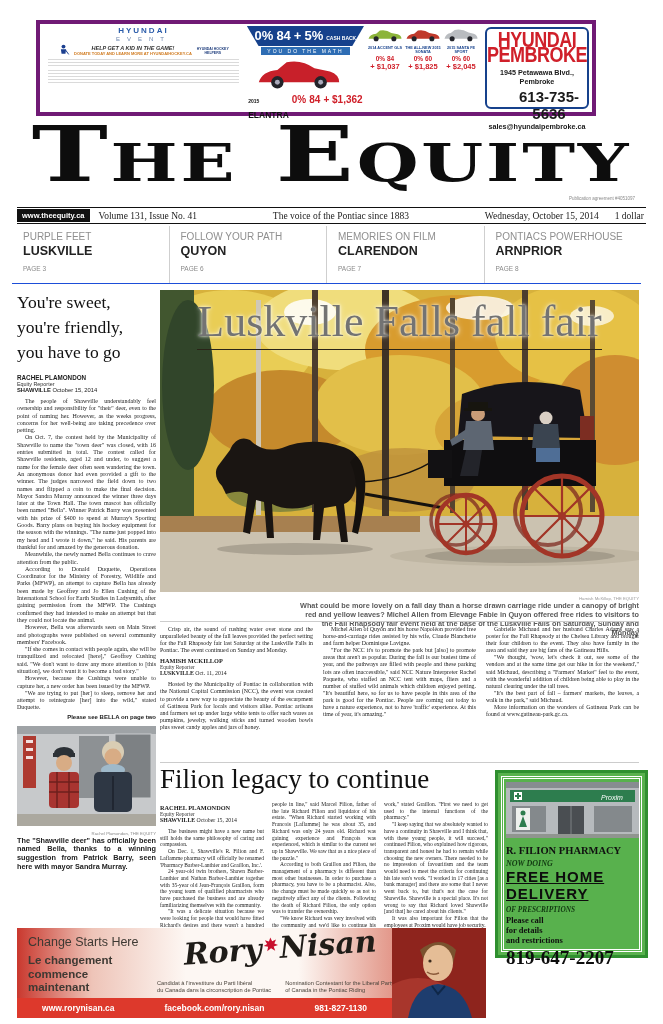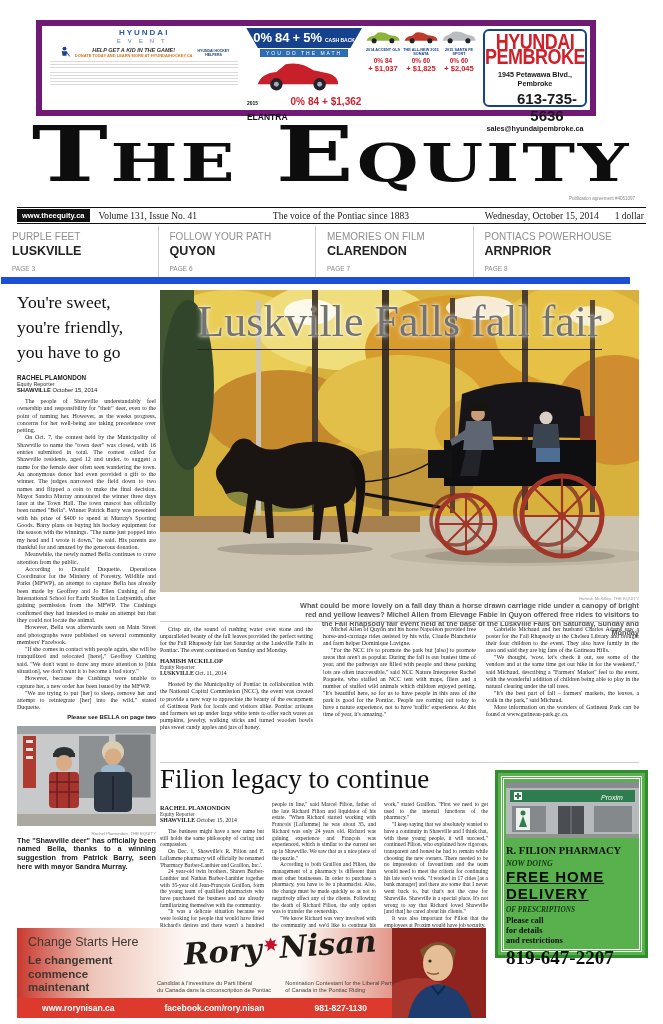--- a/index.html
+++ b/index.html
@@ -1,19 +1,19 @@
 <!DOCTYPE html>
 <html><head>
 <meta charset="utf-8">
 <style>
   html,body{margin:0;padding:0;background:#e9e9e6;}
   #page{position:relative;width:663px;height:1024px;margin:0 auto;background:#fff;overflow:hidden;font-family:"Liberation Sans",sans-serif;color:#1a1a1a;}
 
   
-  .topad{position:absolute;left:36px;top:20px;width:560px;height:96px;border:6px solid #701a75;background:#fff;display:flex;box-sizing:border-box;}
+  .topad{position:absolute;left:36px;top:20px;width:560px;height:96px;border:4px solid #701a75;background:#fff;display:flex;box-sizing:border-box;}
   .p-bz{width:226px;position:relative;text-align:center;padding-top:2px;box-sizing:border-box;}
   .bz-brand{font-size:8px;font-weight:bold;color:#2a5caa;letter-spacing:2px;}
   .bz-title{color:#1668b3;font-weight:bold;font-size:21px;line-height:18px;letter-spacing:1px;}
   .bz-event{font-size:6px;letter-spacing:7px;color:#6d86ad;margin-top:1px;}
   .bz-row{display:flex;align-items:center;justify-content:center;gap:4px;margin-top:2px;}
   .bz-tag{font-size:5.5px;font-weight:bold;font-style:italic;color:#333;}
   .bz-cta{font-size:4px;font-weight:bold;color:#d07a1e;}
   .bz-partner{font-size:3.5px;font-weight:bold;color:#1d3c7c;width:34px;line-height:4px;}
   .fp{height:9px;margin:2px 8px 0;background:repeating-linear-gradient(to bottom,#c6c6c6 0,#c6c6c6 1px,transparent 1px,transparent 3px);opacity:.65;}
   .p-math{width:128px;position:relative;box-sizing:border-box;padding-top:2px;}
@@ -39,21 +39,21 @@
   
   .masthead{position:absolute;left:0;top:116px;width:663px;text-align:center;}
   .masthead h1{margin:0;font-family:"DejaVu Serif",serif;font-weight:bold;font-size:72px;line-height:76px;letter-spacing:2px;font-variant:small-caps;color:#0d0d0d;transform:scale(1.42,1.06);transform-origin:50% 50%;white-space:nowrap;}
   .pubnote{position:absolute;right:28px;top:196px;font-size:4.5px;color:#888;}
   .infobar{position:absolute;left:17px;top:207px;width:629px;height:17px;border-top:1.5px solid #111;border-bottom:1px solid #111;display:flex;align-items:center;font-family:"Liberation Serif",serif;font-size:9.5px;box-sizing:border-box;}
   .webbox{background:#111;color:#fff;font-family:"Liberation Sans",sans-serif;font-size:7.5px;font-weight:bold;padding:2px 5px;margin-right:9px;}
   .ib-tag{flex:1;text-align:center;}
   .ib-price{margin-left:16px;margin-right:2px;}
 
   
-  .teasers{position:absolute;left:1px;top:226px;width:629px;height:58px;display:flex;border-bottom:7px solid #1d4ed8;box-sizing:border-box;}
+  .teasers{position:absolute;left:12px;top:226px;width:629px;height:58px;display:flex;border-bottom:1px solid #1d4ed8;box-sizing:border-box;}
   .teaser{flex:1;padding:5px 0 0 11px;}
   .teaser+.teaser{border-left:1px solid #cfcfcf;}
   .kicker{font-size:10px;color:#8f8f8f;}
   .place{font-size:12.5px;font-weight:bold;color:#222;margin-top:2px;}
   .pageref{font-size:6.5px;color:#8a8a8a;margin-top:7px;}
 
   
   .serifbody{font-family:"Liberation Serif",serif;text-align:justify;color:#1c1c1c;}
   .serifbody p{margin:0;text-indent:8px;}
   .byline{margin:3px 0 4px;}

